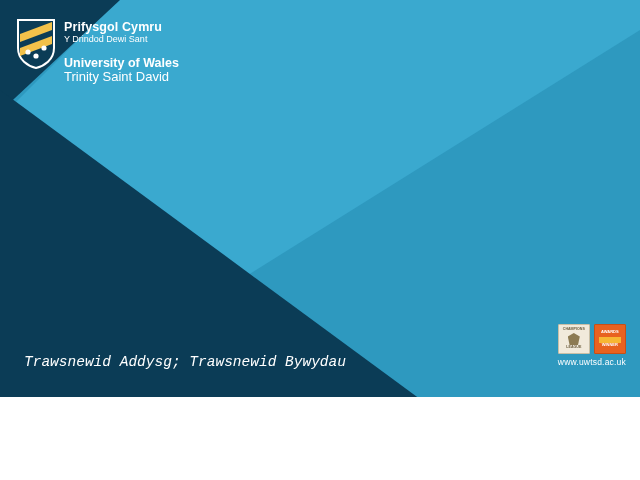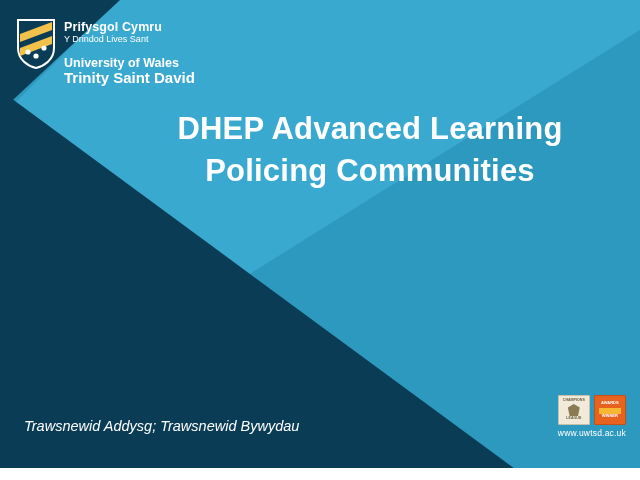--- a/index.html
+++ b/index.html
@@ -6,21 +6,21 @@
     margin: 0;
     padding: 0;
     background: #ffffff;
   }
   body {
     font-family: "Liberation Sans", sans-serif;
   }
   .slide {
     position: relative;
     width: 640px;
-    height: 468px;
+    height: 397px;
     overflow: hidden;
     background: #2e99bf;
   }
   
   .bg-base {
     position: absolute;
     inset: 0;
     background: #2e99bf;
   }
   .bg-dark-left {
@@ -70,22 +70,22 @@
   .logo-text .l2 {
     font-size: 9px;
     font-weight: normal;
   }
   .logo-text .l3 {
     font-size: 12.5px;
     font-weight: bold;
     margin-top: 12px;
   }
   .logo-text .l4 {
-    font-size: 15px;
-    font-weight: bold;
+    font-size: 13px;
+    font-weight: normal;
   }
 
   
   .title {
     position: absolute;
     left: 120px;
     top: 108px;
     width: 500px;
     color: #ffffff;
     font-size: 31px;
@@ -93,23 +93,23 @@
     text-align: center;
     line-height: 1.35;
     letter-spacing: 0.2px;
   }
   .title .line { display: block; }
 
   
   .strapline {
     position: absolute;
     left: 24px;
-    bottom: 30px;
-    color: #ffffff;
-    font-family: Liberation Sans, sans-serif;
+    bottom: 23px;
+    color: #ffffff;
+    font-family: Liberation Mono, monospace;
     font-style: italic;
     font-size: 14.5px;
     line-height: 1.5;
   }
   .strapline .line { display: block; }
 
   
   .badges {
     position: absolute;
     right: 14px;
@@ -191,30 +191,26 @@
         <path d="M2 2 H38 V30 C38 42 28 48 20 50 C12 48 2 42 2 30 Z" fill="#0b3c56" stroke="#ffffff" stroke-width="2"></path>
         <path d="M4 16 L36 4 L36 12 L4 24 Z" fill="#f2c14a"></path>
         <path d="M4 30 L36 18 L36 26 L4 38 Z" fill="#f2c14a"></path>
         <circle cx="12" cy="34" r="2.6" fill="#ffffff"></circle>
         <circle cx="20" cy="38" r="2.6" fill="#ffffff"></circle>
         <circle cx="28" cy="30" r="2.6" fill="#ffffff"></circle>
       </svg>
     </div>
     <div class="logo-text">
       <div class="l1">Prifysgol Cymru</div>
-      <div class="l2">Y Drindod Lives Sant</div>
+      <div class="l2">Y Drindod Dewi Sant</div>
       <div class="l3">University of Wales</div>
       <div class="l4">Trinity Saint David</div>
     </div>
   </div>
 
-  <div class="title">
-    <span class="line">DHEP Advanced Learning</span>
-    <span class="line">Policing Communities</span>
-  </div>
 
   <div class="strapline">
     <span class="line">Trawsnewid Addysg; Trawsnewid Bywydau</span>
   </div>
 
   <div class="badges">
     <div class="badge-row">
       <div class="badge badge-champions">
         <div class="cap">CHAMPIONS</div>
         <div class="emblem"></div>

